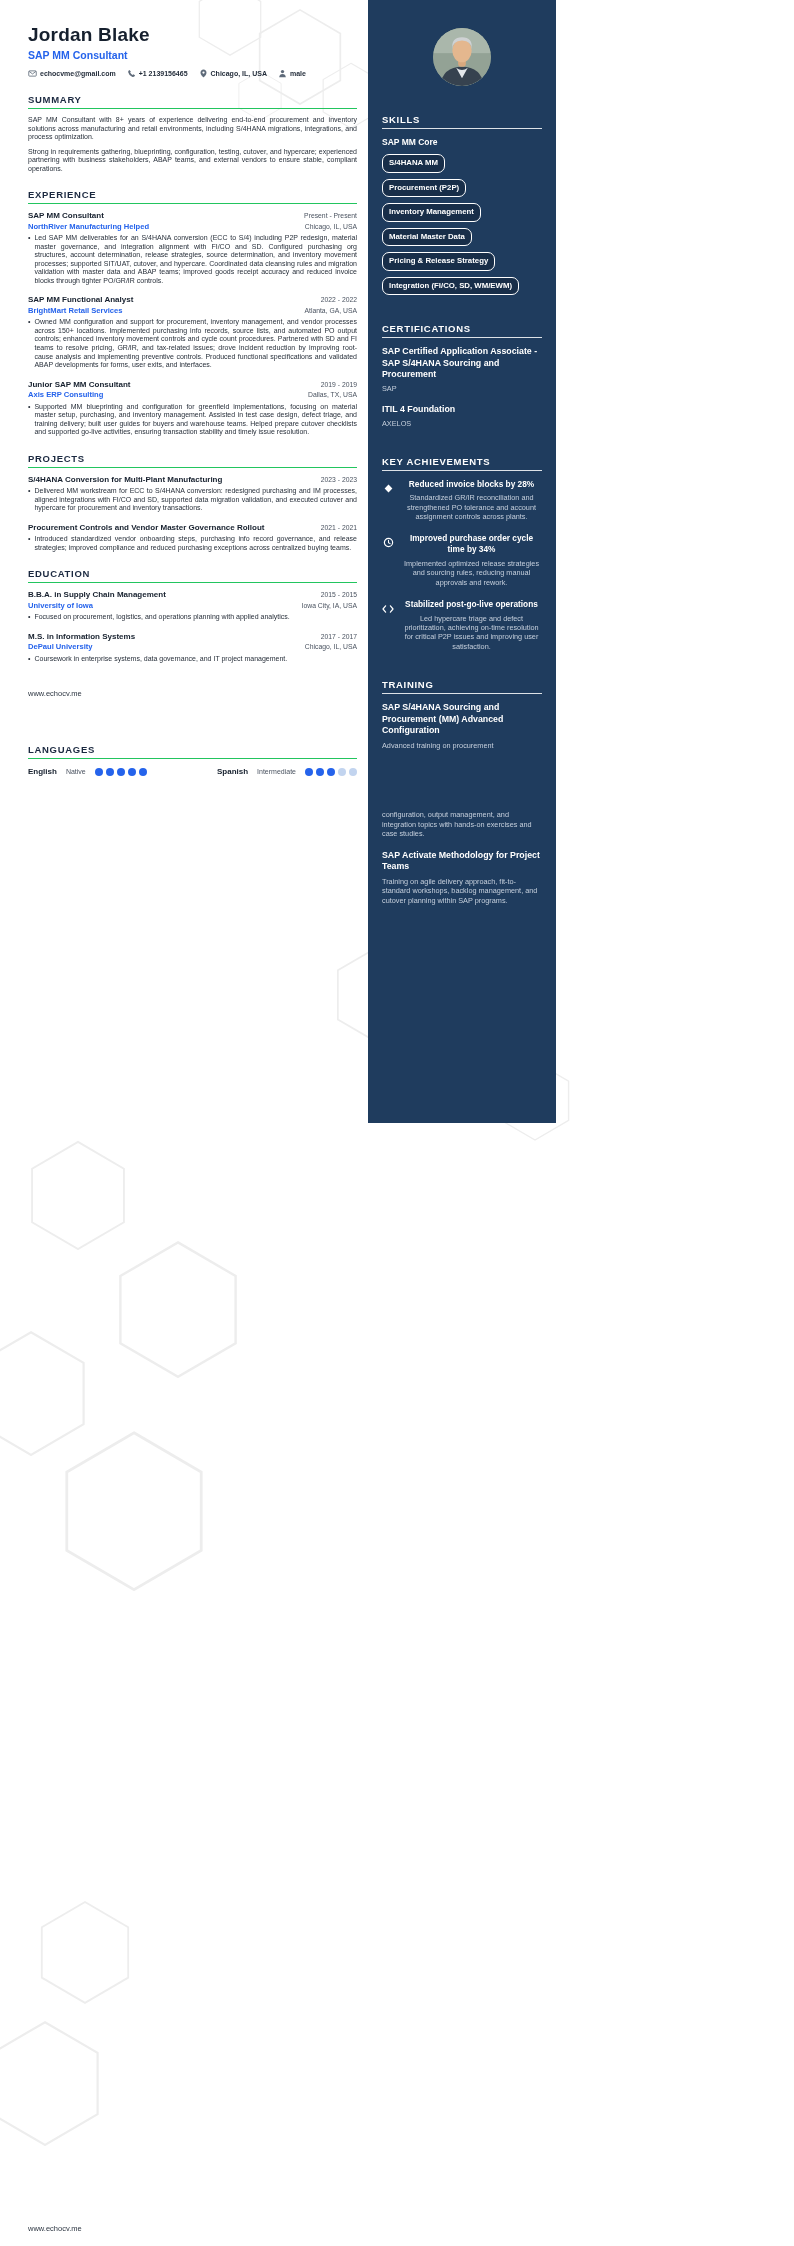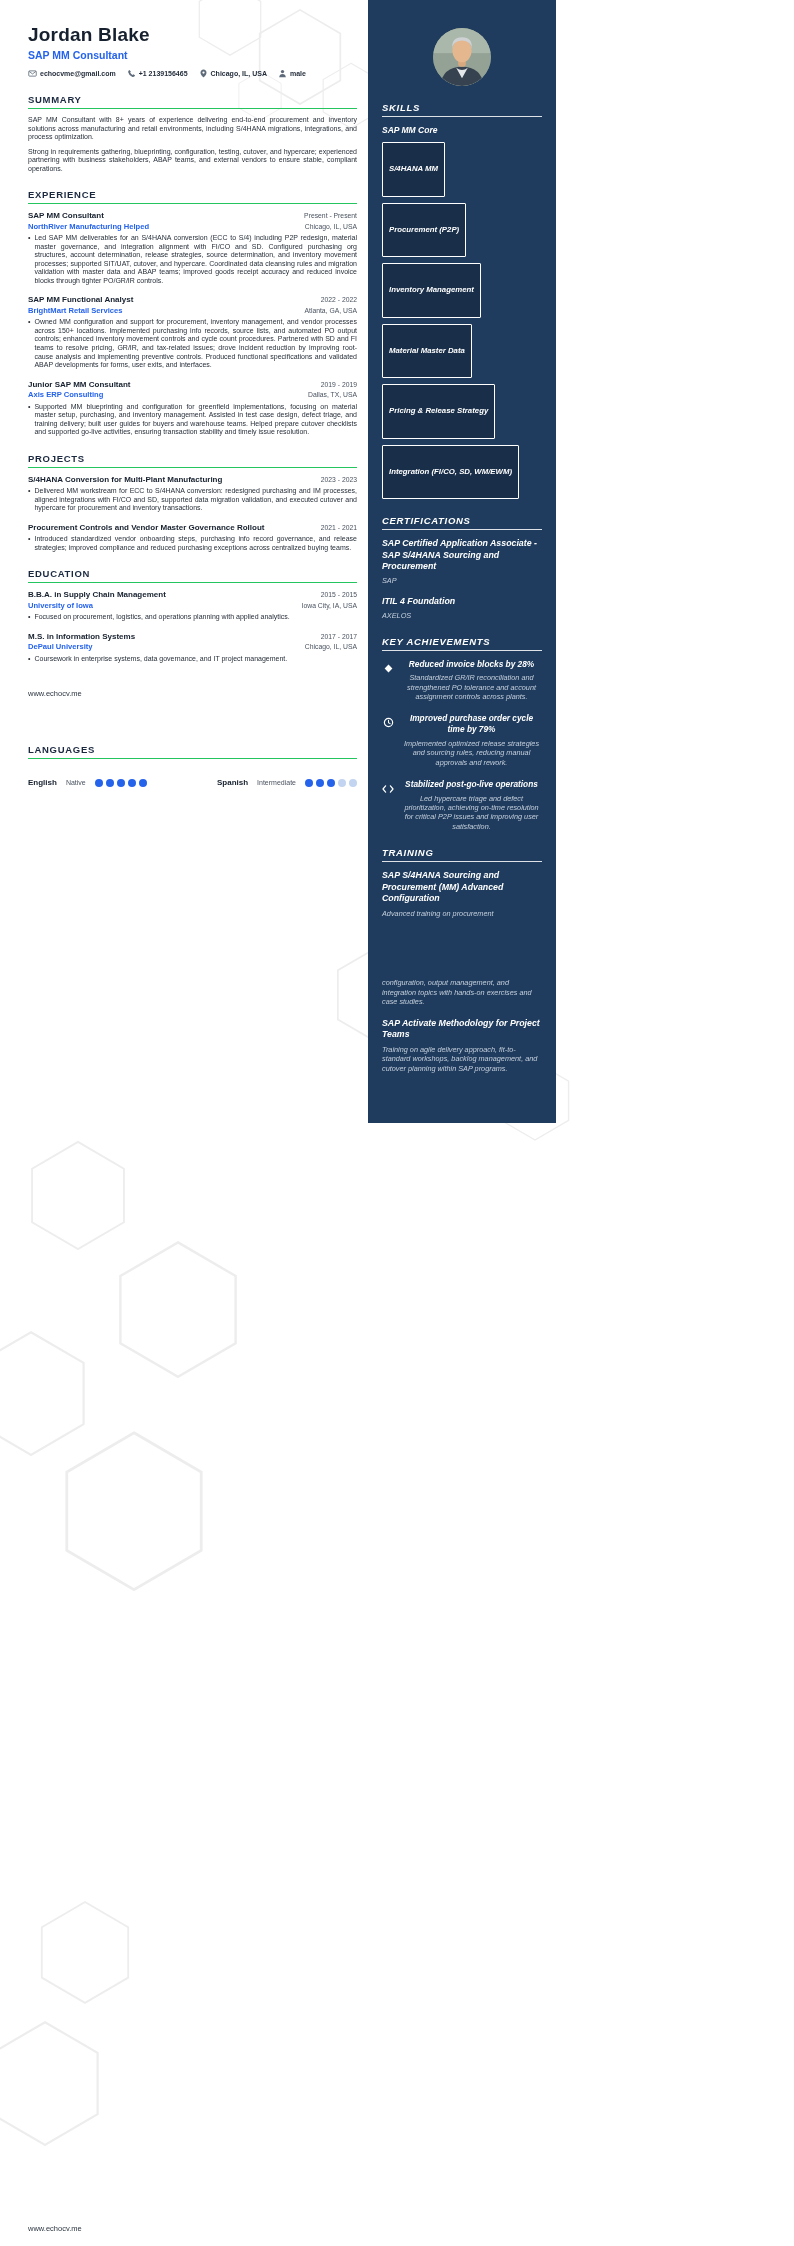--- a/index.html
+++ b/index.html
@@ -32,38 +32,38 @@
   .ecompany { font-size:7.6px; color:#2563eb; font-weight:600; margin-top:1.5px; }
   .eloc { font-size:6.8px; color:#4a5360; flex:0 0 auto; }
   .bullet { display:flex; gap:4px; margin-top:3.5px; font-size:7px; line-height:1.22; color:#272f3a; }
   .bullet .bd { flex:0 0 auto; }
   .bullet .bt { text-align:justify; }
 
   .footer-link { font-size:7.5px; color:#2d3642; margin-top:16px; display:inline-block; }
   .footer-link-bottom { position:absolute; left:28px; top:2224px; font-size:7.5px; color:#2d3642; z-index:2; }
 
   .languages { margin-top:44px; }
-  .lang-row { display:flex; justify-content:space-between; margin-top:19px; align-items:flex-start;gap:30px; }
+  .lang-row { display:flex; justify-content:space-between; margin-top:8px; align-items:flex-start;gap:30px; }
   .lang-group { display:flex; align-items:center; gap:9px; }
   .lang-name { font-size:8px; font-weight:600; color:#16202e; }
   .lang-level { font-size:7px; color:#4a5360; }
   .dots { display:flex; gap:3px; align-items:center; }
   .dot { width:8px; height:8px; border-radius:50%; }
   .dot-filled { background:#2563eb; }
   .dot-empty { background:#c2d4ef; }
 
   
   .sidebar { position:absolute; left:368px; top:0; width:188px; height:1123px; background:#1f3c5e; color:#ffffff; padding:28px 14px 0 14px; z-index:1; }
   .avatar { width:58px; height:58px; border-radius:50%; margin:0 auto 10px auto; overflow:hidden; background:#8fa093; }
   .avatar svg { display:block; }
 
-  .sb-sec { margin-top:16px;font-style:italic; }
+  .sb-sec { margin-top:28px; }
   .sb-head { font-size:9.5px; font-weight:700; letter-spacing:.7px; color:#ffffff; padding-bottom:3px; border-bottom:1px solid rgba(255,255,255,.85); margin-bottom:8px; }
   .skill-group { font-size:8.5px; font-weight:700; margin:5px 0 7px 0; }
-  .chip { display:block; width:fit-content; max-width:100%; border:1px solid #ffffff; background:rgba(8,18,32,.32); padding:21px 6px; font-size:7.8px; font-weight:600; margin-bottom:6px; border-radius:1px; line-height:1.35; }
+  .chip { display:block; width:fit-content; max-width:100%; border:1px solid #ffffff; background:rgba(8,18,32,.32); padding:3px 6px; font-size:7.8px; font-weight:600; margin-bottom:6px; border-radius:7px; line-height:1.35; }
 
   .cert { margin-bottom:11px; }
   .cert-name { font-size:8.8px; font-weight:700; line-height:1.32; }
   .cert-issuer { font-size:7.3px; color:#c5cfdc; margin-top:3px; }
 
   .ach { display:flex; gap:7px; margin-bottom:12px;text-align:center; }
   .ach-icon { flex:0 0 12px; padding-top:1px; }
   .ach-body { flex:1; }
   .ach-title { font-size:8.3px; font-weight:700; line-height:1.3; }
   .ach-desc { font-size:7.3px; color:#c5cfdc; line-height:1.28; margin-top:4px; }
@@ -203,21 +203,21 @@
       </div>
 
       <div class="ach">
         <div class="ach-icon">
           <svg width="11" height="11" viewBox="0 0 12 12" fill="none" stroke="#ffffff">
               <circle cx="6" cy="6" r="4.5" stroke-width="1.3"></circle>
               <path d="M6 3.6 V6.2 L7.8 7.3" stroke-width="1.1" stroke-linecap="round"></path>
             </svg>
         </div>
         <div class="ach-body">
-          <div class="ach-title">Improved purchase order cycle time by 79%</div>
+          <div class="ach-title">Improved purchase order cycle time by 34%</div>
           <div class="ach-desc">Implemented optimized release strategies and sourcing rules, reducing manual approvals and rework.</div>
         </div>
       </div>
 
       <div class="ach">
         <div class="ach-icon">
           <svg width="12" height="10" viewBox="0 0 12 10" fill="none" stroke="#ffffff" stroke-width="1.2" stroke-linecap="round" stroke-linejoin="round">
               <path d="M3.6 1.8 L1 5 L3.6 8.2"></path>
               <path d="M8.4 1.8 L11 5 L8.4 8.2"></path>
             </svg>

